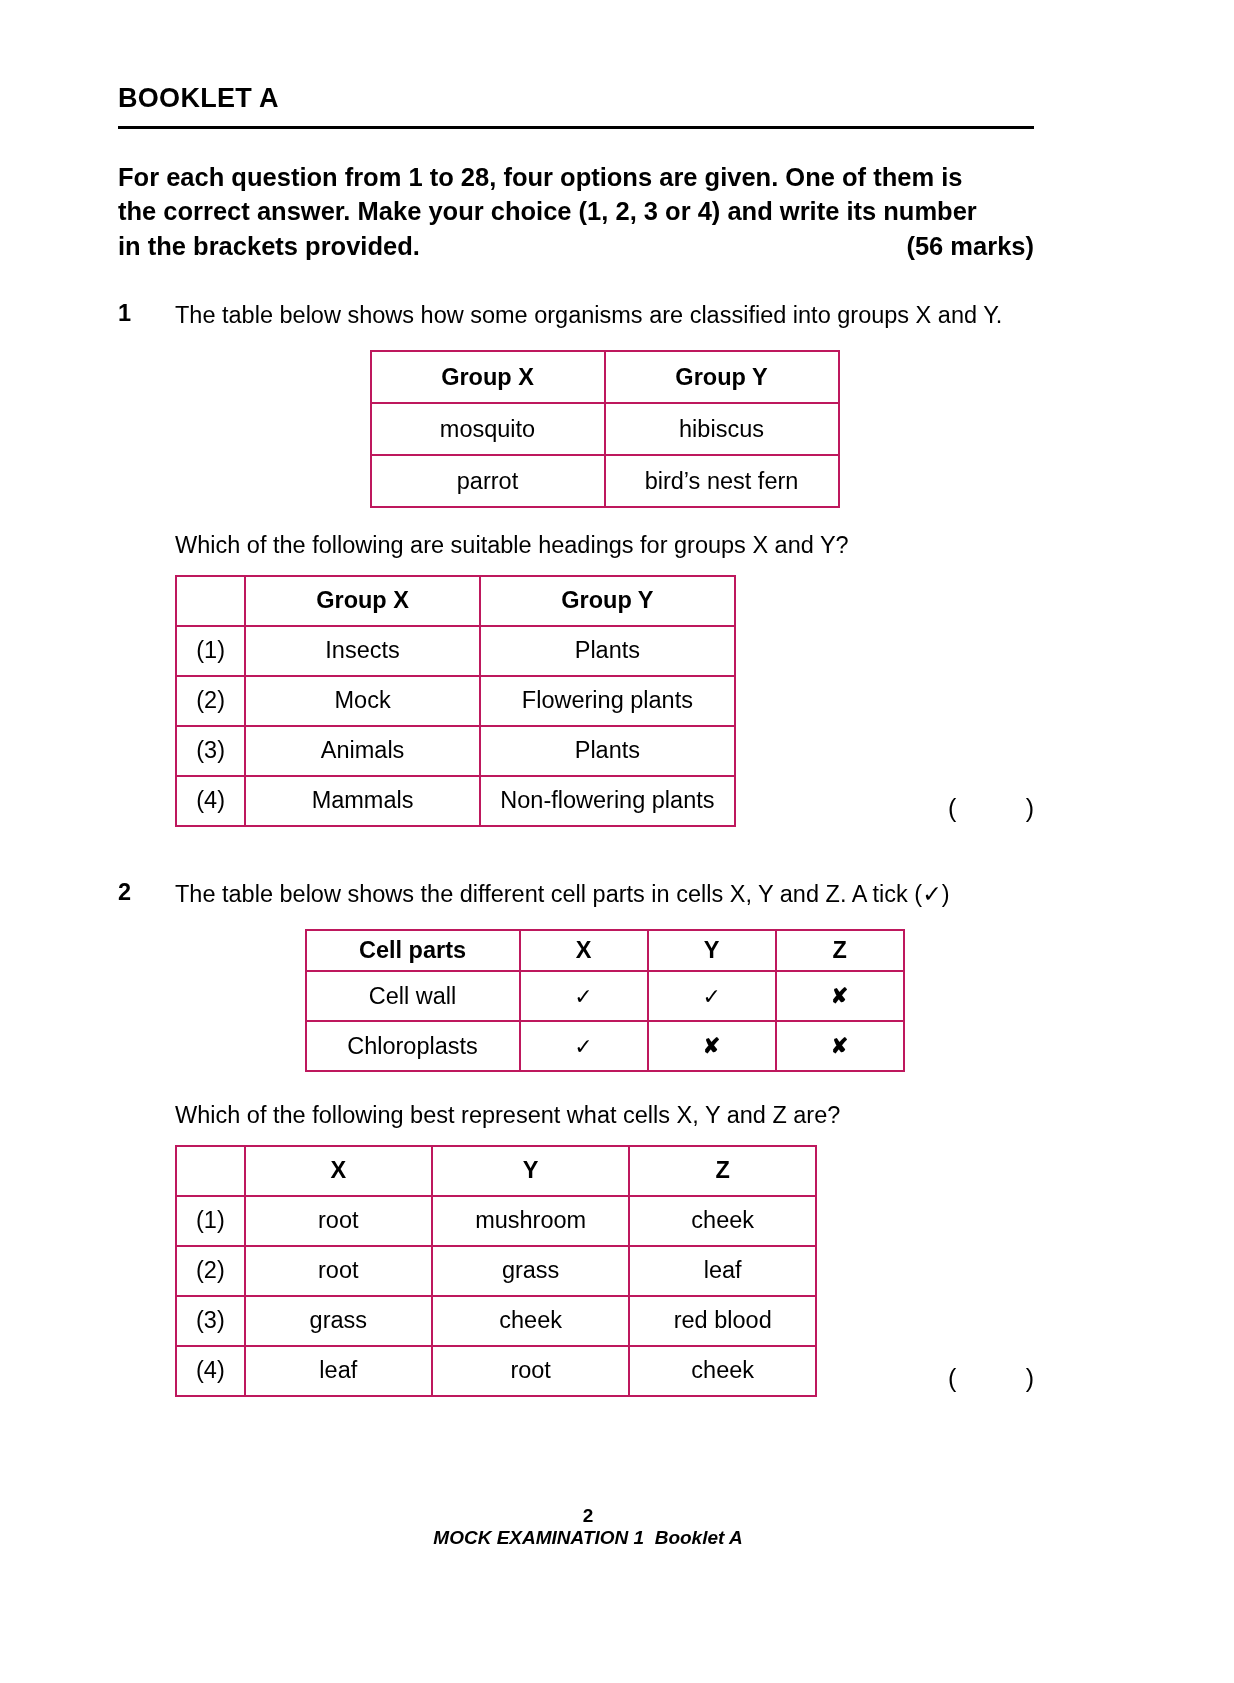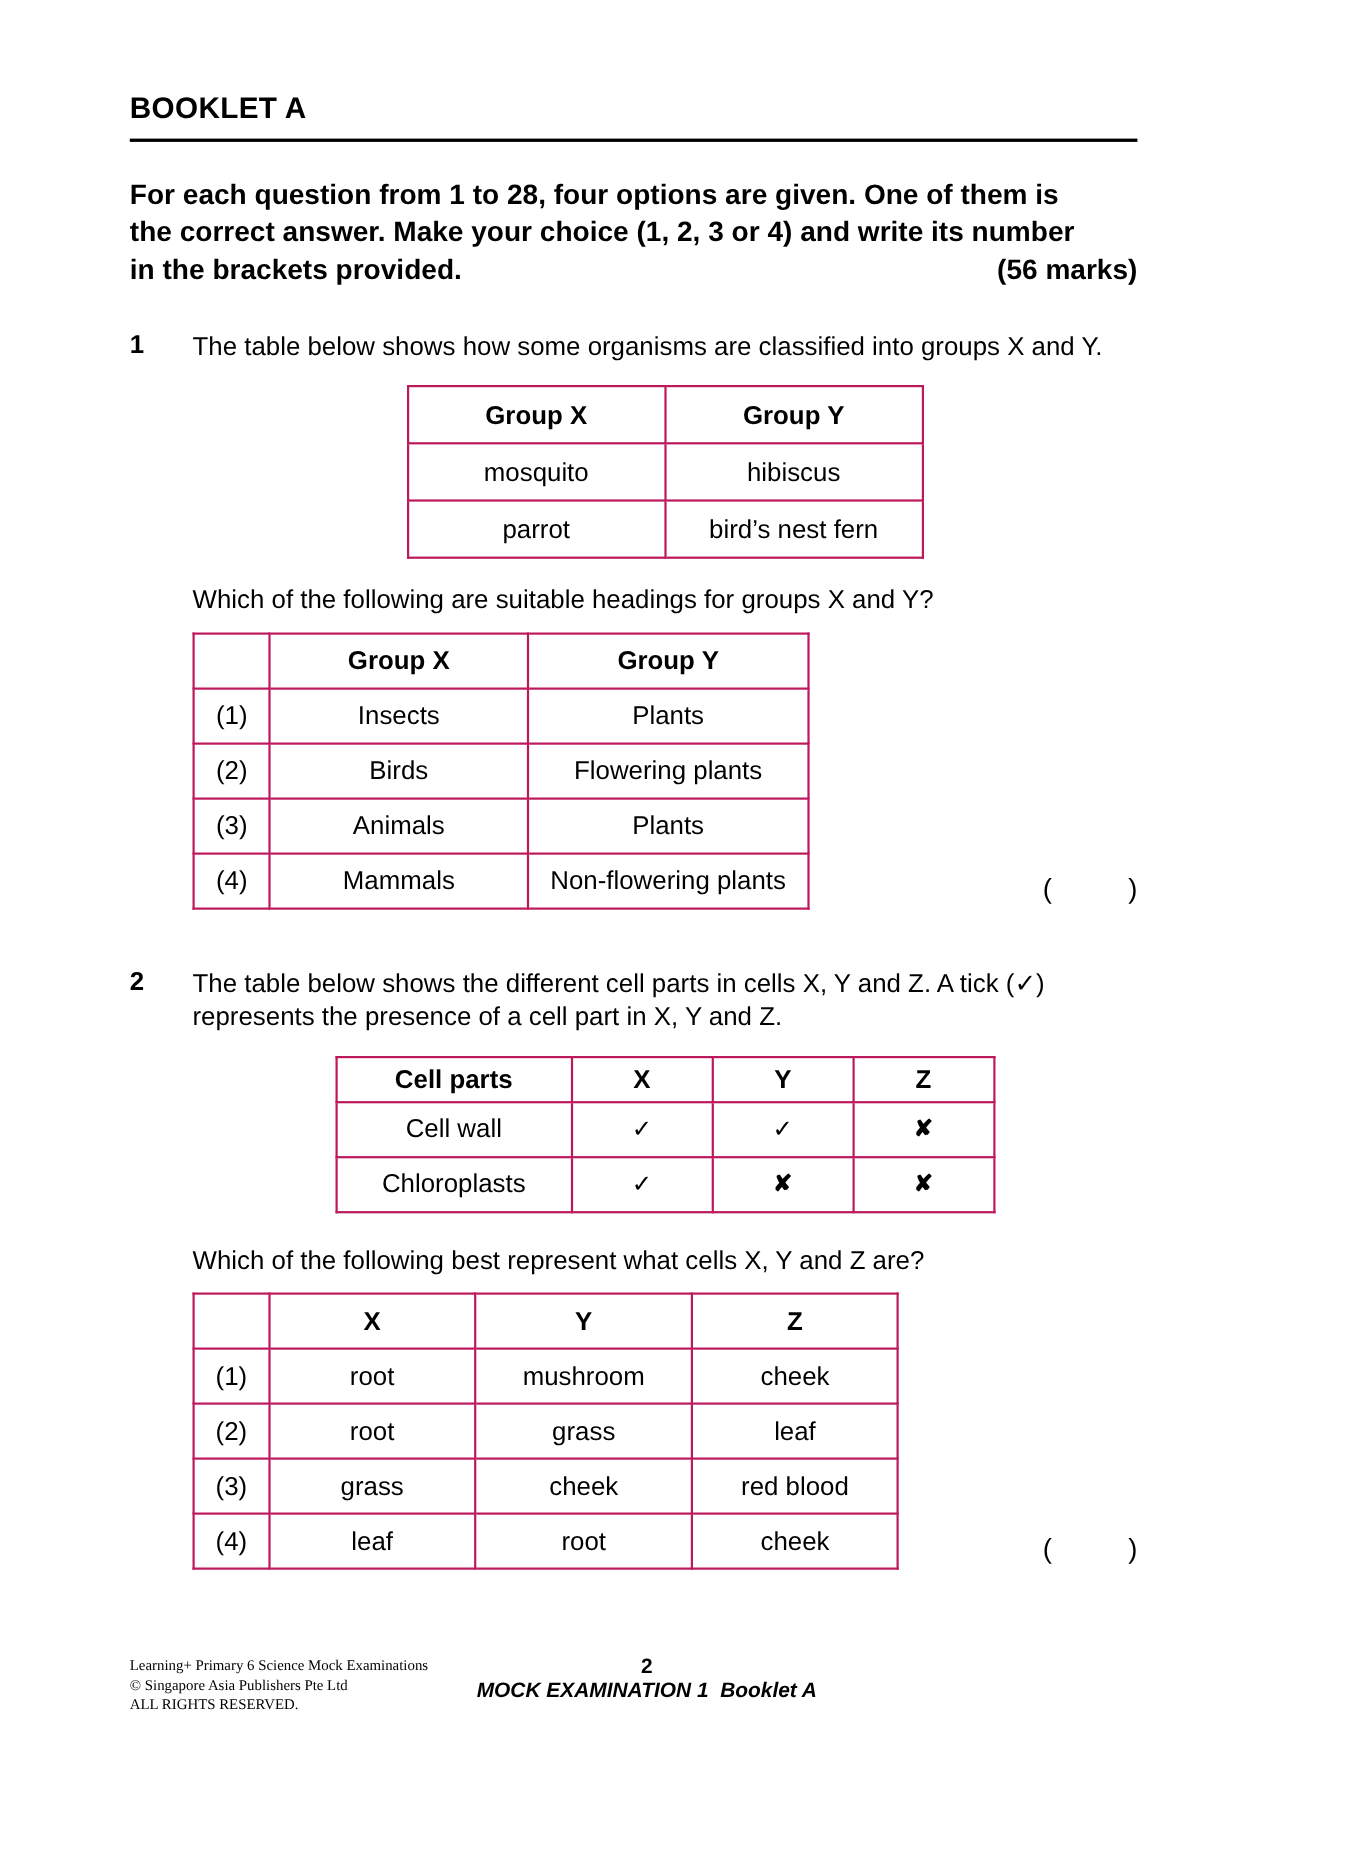--- a/index.html
+++ b/index.html
@@ -246,21 +246,21 @@
               </tr>
             </thead>
             <tbody>
               <tr>
                 <td class="opt-idx">(1)</td>
                 <td>Insects</td>
                 <td>Plants</td>
               </tr>
               <tr>
                 <td class="opt-idx">(2)</td>
-                <td>Birds</td>
+                <td>Mock</td>
                 <td>Flowering plants</td>
               </tr>
               <tr>
                 <td class="opt-idx">(3)</td>
                 <td>Animals</td>
                 <td>Plants</td>
               </tr>
               <tr>
                 <td class="opt-idx">(4)</td>
                 <td>Mammals</td>
@@ -273,21 +273,20 @@
       </div>
 
       <div class="answer-bracket" style="right:0; bottom:4px;">(          )</div>
     </div>
 
     <div class="question" style="margin-top:52px;">
       <div class="q-number">2</div>
       <div class="q-body">
 
         <div class="q-text">The table below shows the different cell parts in cells X, Y and Z. A tick (✓)</div>
-        <div class="q-text">represents the presence of a cell part in X, Y and Z.</div>
 
         <div class="tbl-wrap tbl-center" style="margin-top:20px;">
           <table class="tbl-cellparts">
             <thead>
               <tr>
                 <th class="cp-name">Cell parts</th>
                 <th class="cp-col">X</th>
                 <th class="cp-col">Y</th>
                 <th class="cp-col">Z</th>
               </tr>
@@ -351,25 +350,20 @@
         </div>
 
       </div>
 
       <div class="answer-bracket" style="right:0; bottom:4px;">(          )</div>
     </div>
 
   </div>
 
   <div class="footer">
-    <div class="footer-left">
-      <div>Learning+ Primary 6 Science Mock Examinations</div>
-      <div>© Singapore Asia Publishers Pte Ltd</div>
-      <div>ALL RIGHTS RESERVED.</div>
-    </div>
     <div class="footer-center">
       <div class="footer-pageno">2</div>
       <div class="footer-exam">
         <span>MOCK EXAMINATION 1</span><span>&nbsp; </span><span class="booklet-part">Booklet A</span>
       </div>
     </div>
   </div>
 
 </div>
 

